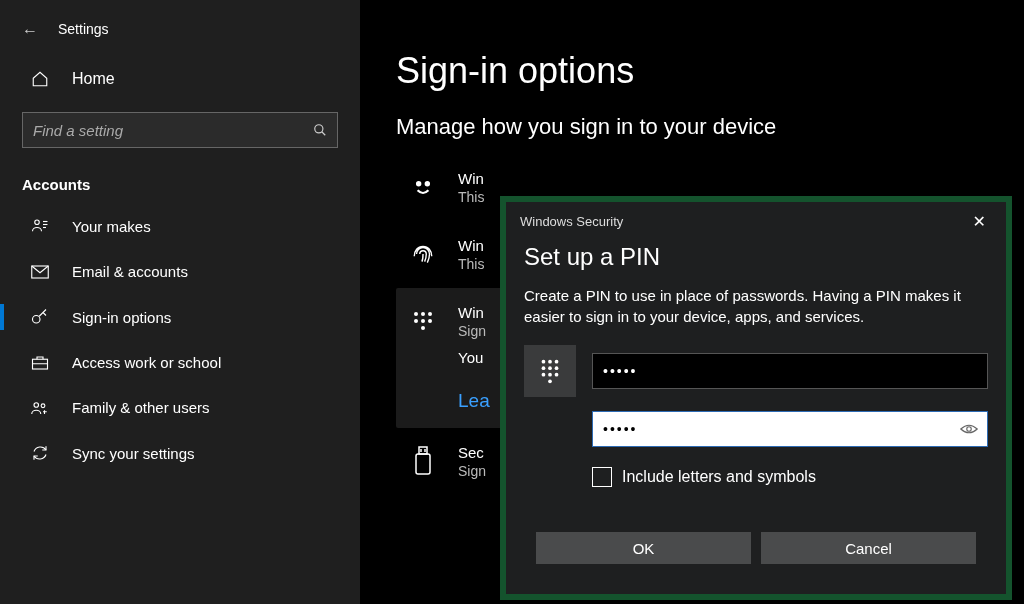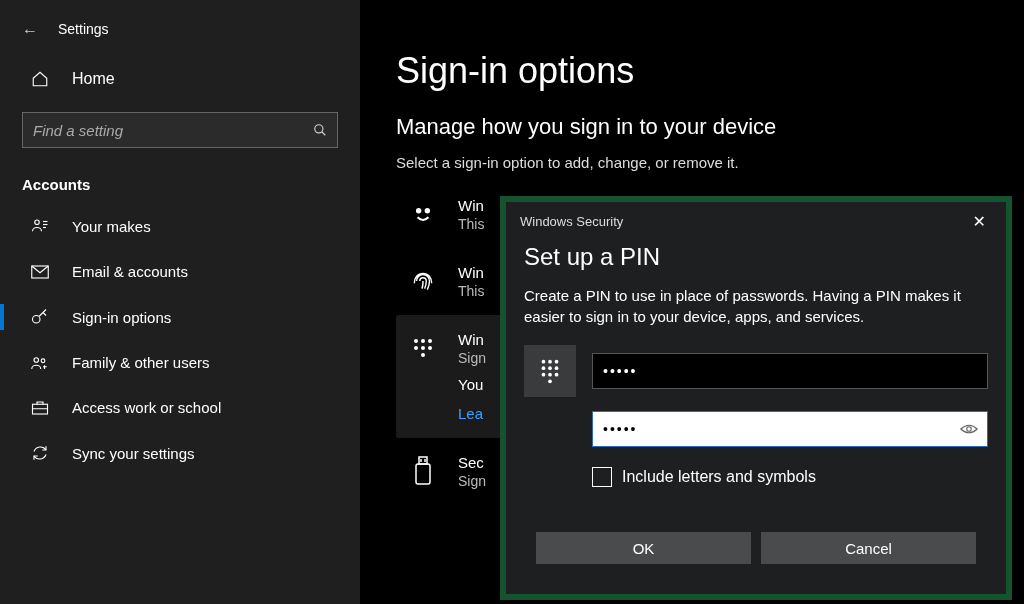--- a/index.html
+++ b/index.html
@@ -25,21 +25,21 @@
   .main { flex: 1; background: #000; padding: 50px 36px 20px 36px; position: relative; }
   .main h1 { font-weight: 300; font-size: 36px; margin-bottom: 22px; }
   .main h2 { font-weight: 400; font-size: 22px; margin-bottom: 14px; }
   .main .desc { font-size: 15px; color: #ddd; margin-bottom: 10px; }
   .option { display:flex; gap: 18px; padding: 16px 10px; border-radius: 2px; }
   .option.selected { background: #1b1b1b; }
   .opt-ico { width: 34px; height:34px; display:flex; align-items:center; justify-content:center; font-size: 22px; }
   .opt-txt .t1 { font-size: 15px; }
   .opt-txt .t2 { font-size: 14px; color: #bbb; margin-top:2px; }
   .youll { font-size:15px; margin-top:10px; }
-  .learn { color:#3aa0ff; font-size:15px; margin-top:12px; cursor:pointer; }
+  .learn { color:#3aa0ff; font-size:19px; margin-top:24px; cursor:pointer; }
 
   
   .dialog { position: absolute; left: 500px; top: 196px; width: 512px; height: 404px; background: #1e1f20; border: 6px solid #14532d; display:flex; flex-direction:column; }
   .dlg-title { display:flex; justify-content:space-between; align-items:center; padding: 6px 14px 4px 14px; font-size: 13px; color:#ddd; }
   .dlg-close { font-size: 16px; color:#fff; cursor:pointer; padding:4px 6px; }
   .dlg-body { padding: 4px 18px 12px 18px; flex:1; display:flex; flex-direction:column; }
   .dlg-body h3 { font-weight: 300; font-size: 24px; margin-bottom: 14px; }
   .dlg-body .msg { font-size: 15px; line-height: 1.4; margin-bottom: 18px; }
   .pin-row { display:flex; gap: 16px; margin-bottom: 14px; align-items:center; }
   .keypad-ico { width:52px; height:52px; background:#3a3b3c; display:flex; align-items:center; justify-content:center; }
@@ -116,53 +116,52 @@
           <circle cx="7" cy="15" r="5"></circle>
           <path d="M11 11 L20 2 M16 6 L20 10"></path>
         </svg>
     </span>
     <span>Sign-in options</span>
   </div>
 
   <div class="nav-item">
     <span class="ico">
       <svg width="18" height="16" viewBox="0 0 24 20" fill="none" stroke="#fff" stroke-width="1.5">
+          <rect x="2" y="5" width="20" height="13"></rect>
+          <path d="M8 5 V2 H16 V5 M2 11 H22"></path>
+        </svg>
+    </span>
+    <span>Access work or school</span>
+  </div>
+
+  <div class="nav-item">
+    <span class="ico">
+      <svg width="18" height="16" viewBox="0 0 24 20" fill="none" stroke="#fff" stroke-width="1.5">
           <circle cx="7" cy="6" r="3"></circle>
           <circle cx="16" cy="7" r="2.5"></circle>
           <path d="M1 18c0-3 3-5 6-5s6 2 6 5 M18 13 v5 M16 15 h5"></path>
         </svg>
     </span>
     <span>Family &amp; other users</span>
   </div>
 
   <div class="nav-item">
     <span class="ico">
-      <svg width="18" height="16" viewBox="0 0 24 20" fill="none" stroke="#fff" stroke-width="1.5">
-          <rect x="2" y="5" width="20" height="13"></rect>
-          <path d="M8 5 V2 H16 V5 M2 11 H22"></path>
-        </svg>
-    </span>
-    <span>Access work or school</span>
-  </div>
-
-  <div class="nav-item">
-    <span class="ico">
       <svg width="18" height="18" viewBox="0 0 24 24" fill="none" stroke="#fff" stroke-width="1.5">
           <path d="M20 8 A9 9 0 0 0 4 10 M4 16 A9 9 0 0 0 20 14"></path>
           <path d="M20 3 V8 H15 M4 21 V16 H9"></path>
         </svg>
     </span>
     <span>Sync your settings</span>
   </div>
 </div>
 
 <div class="main">
   <h1>Sign-in options</h1>
   <h2>Manage how you sign in to your device</h2>
-  <div class="desc">Select a sign-in option to add, change, or remove it.</div>
 
   <div class="option">
     <div class="opt-ico">
       <svg width="26" height="26" viewBox="0 0 24 24" fill="none" stroke="#fff" stroke-width="2">
           <circle cx="8" cy="9" r="1.5" fill="#fff"></circle>
           <circle cx="16" cy="9" r="1.5" fill="#fff"></circle>
           <path d="M7 15 Q12 20 17 15"></path>
         </svg>
     </div>
     <div class="opt-txt">

